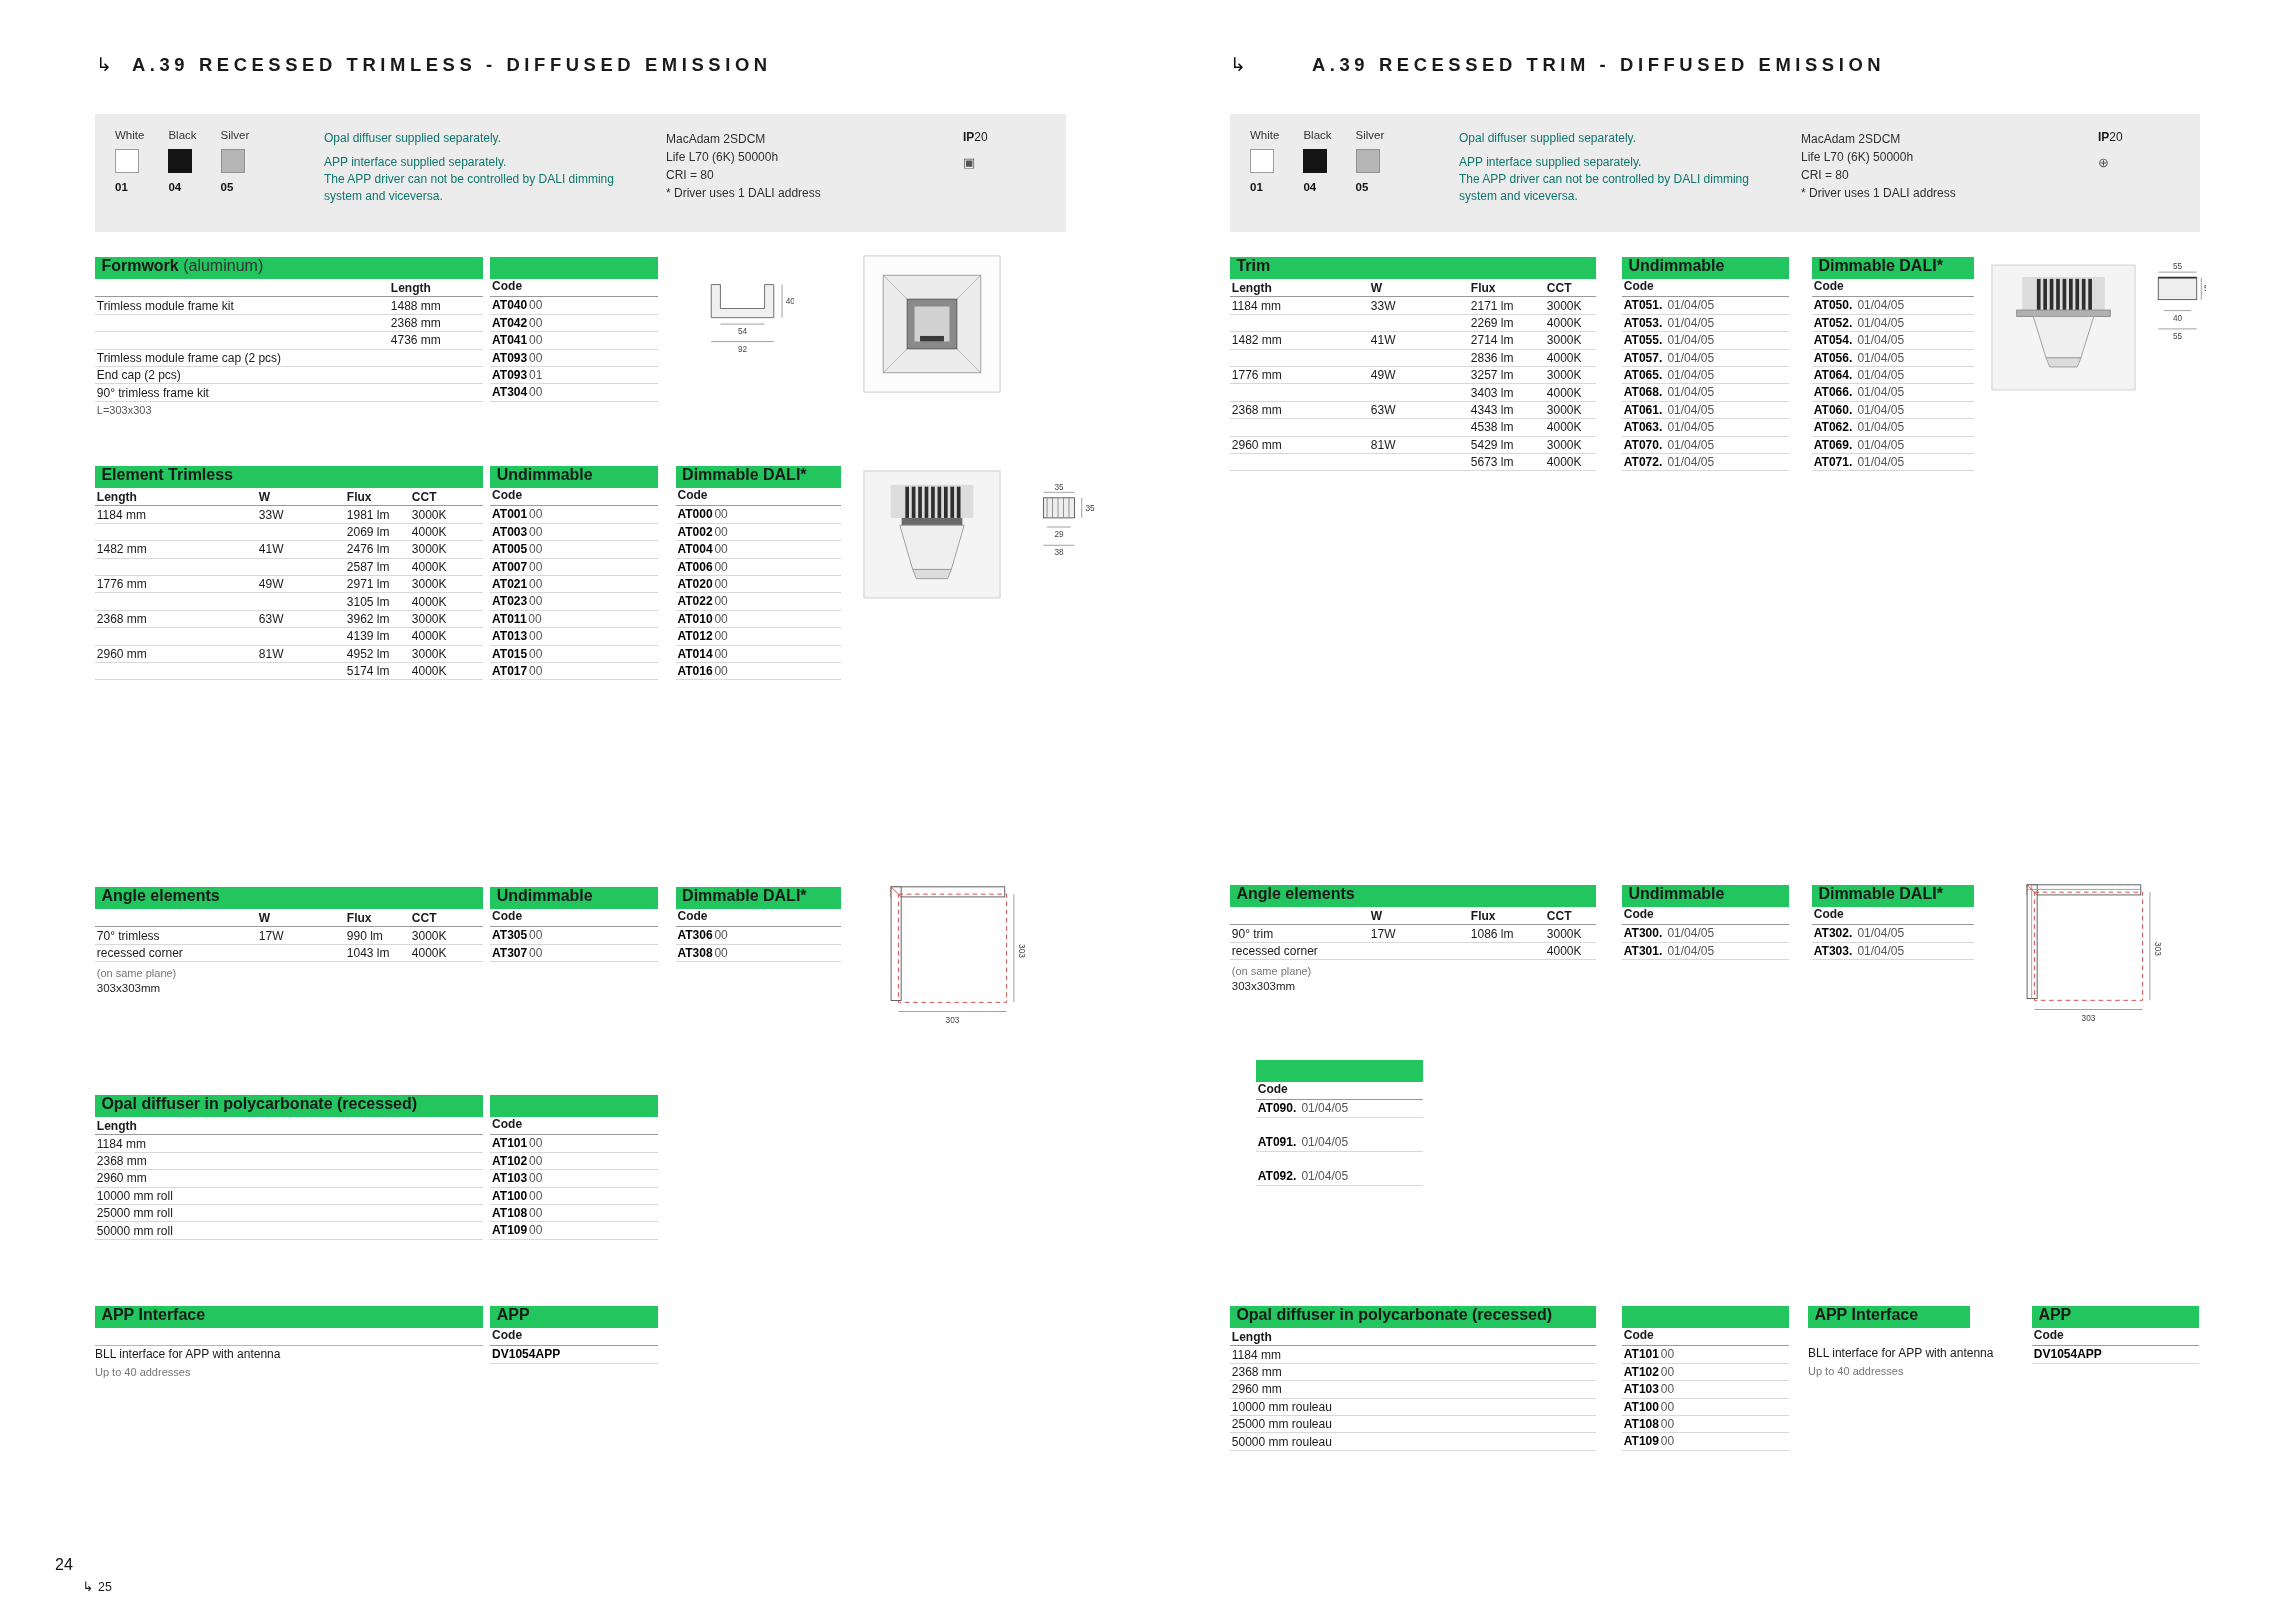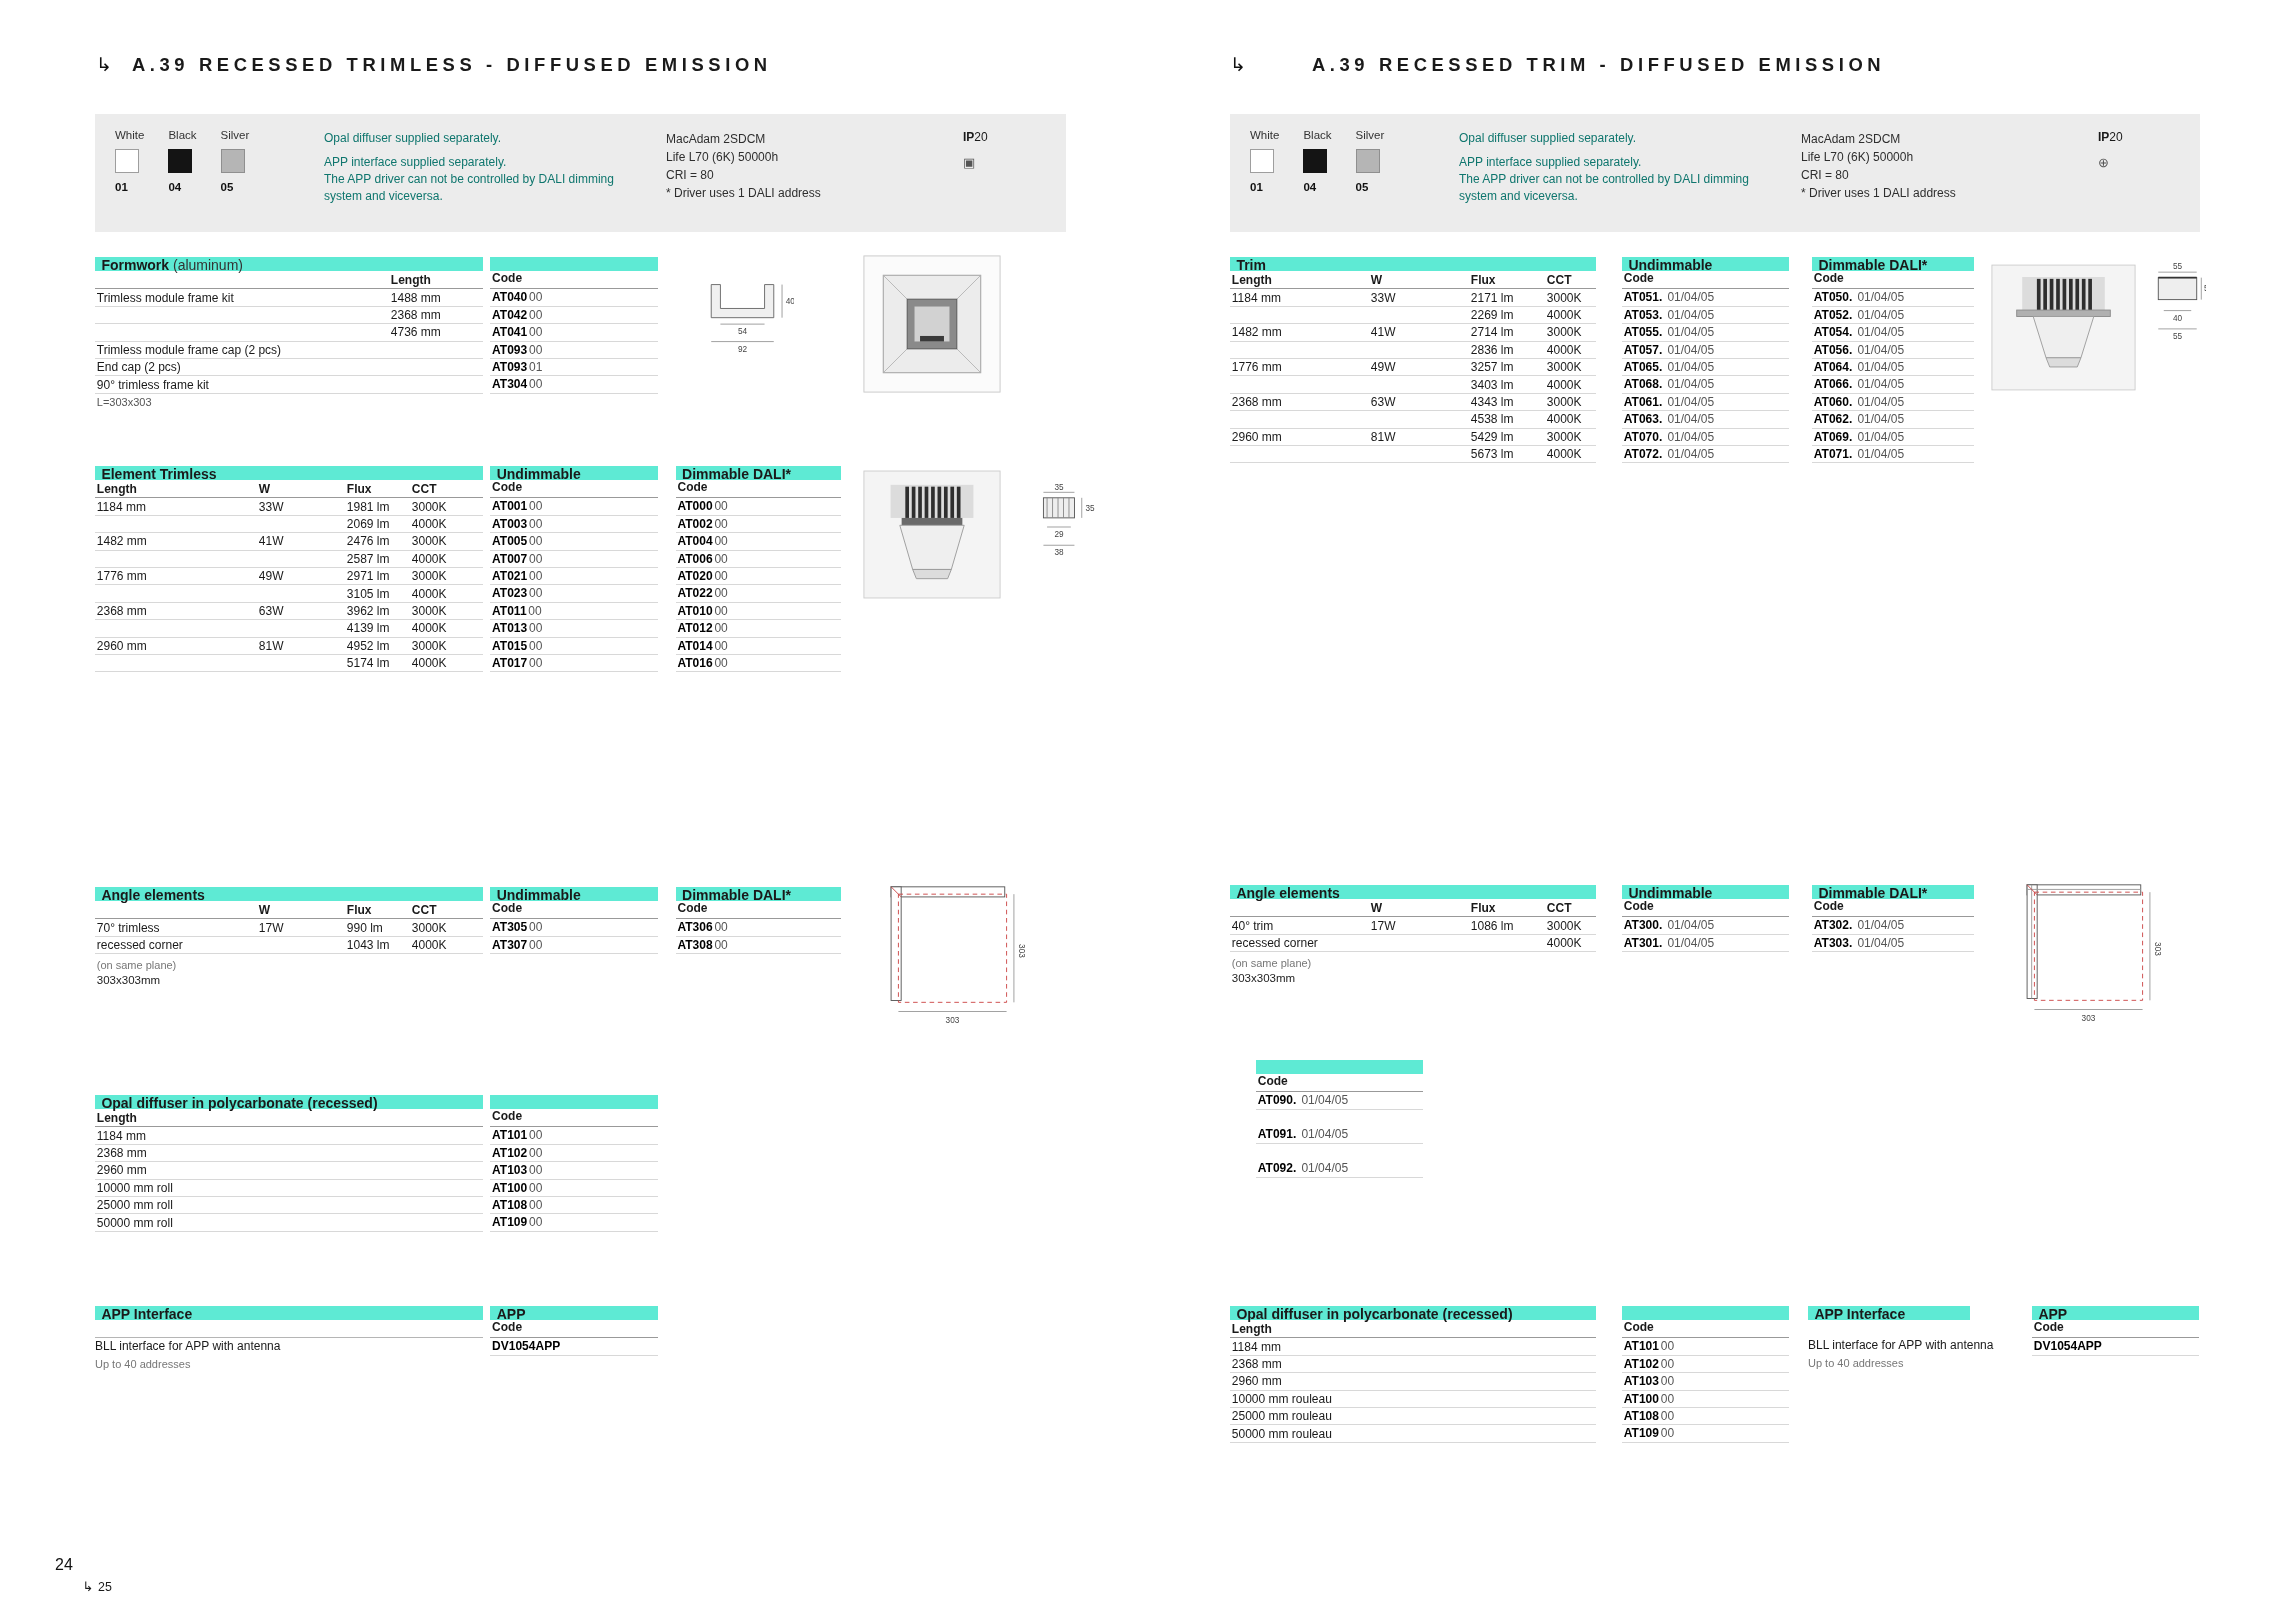--- a/index.html
+++ b/index.html
@@ -22,21 +22,21 @@
   .sw-silver{background:#b5b5b5;border-color:#8f8f8f}
   .fcode{font-weight:bold;color:#111}
   .notes{width:342px;font-size:12px;color:#0f766e;line-height:1.38;padding-top:0.9px;padding-right:16.5px}
   .notes .n1{margin-bottom:8.3px}
   .specs{width:255px;font-size:12px;color:#2e2e2e;line-height:1.5;padding-top:0.9px}
   .ipbox{display:flex;flex-direction:column;padding-top:0.9px;margin-left:42px;font-size:12px}
   .ip1{font-weight:bold}
   .ipsym{font-size:13px;color:#555;margin-top:11px}
   
   .trio{display:flex;align-items:flex-start}
-  .bar{background:#5eead4;height:14px;line-height:17.4px;padding:0 6.4px;font-weight:bold;font-size:14px;white-space:nowrap}
+  .bar{background:#22c55e;height:22px;line-height:17.4px;padding:0 6.4px;font-weight:bold;font-size:16px;white-space:nowrap}
   .bar .lt{font-weight:normal;color:#333}
   .hrow{display:grid;height:18.4px;border-bottom:0.9px solid #999;font-weight:bold;font-size:12px;align-items:end;padding-bottom:1.8px}
   .hrow>span{padding-left:1.8px;white-space:nowrap}
   .tr{display:grid;height:17.4px;border-bottom:0.9px solid #d8d8d8;font-size:12px;align-items:center;white-space:nowrap}
   .tr>span{padding-left:1.8px}
   .gL4{grid-template-columns:162px 88px 65px 73px}
   .gR4{grid-template-columns:139px 100px 76px 51px}
   .gF{grid-template-columns:294px 95px}
   .g1{grid-template-columns:1fr}
   .codeT .hrow{display:block}
@@ -611,21 +611,21 @@
     <div class="mainT" style="width:366px">
       <div class="bar">Angle elements</div>
       <div class="hrow gR4">
         <span></span>
           <span>W</span>
         <span>Flux</span>
           <span>CCT</span>
       </div>
       <div>
           <div class="tr gR4">
-          <span>40° trim</span>
+          <span>90° trim</span>
           <span>17W</span>
           <span>1086 lm</span>
           <span>3000K</span>
         </div>
           <div class="tr gR4">
           <span>recessed corner</span>
           <span></span>
           <span></span>
           <span>4000K</span>
         </div>

